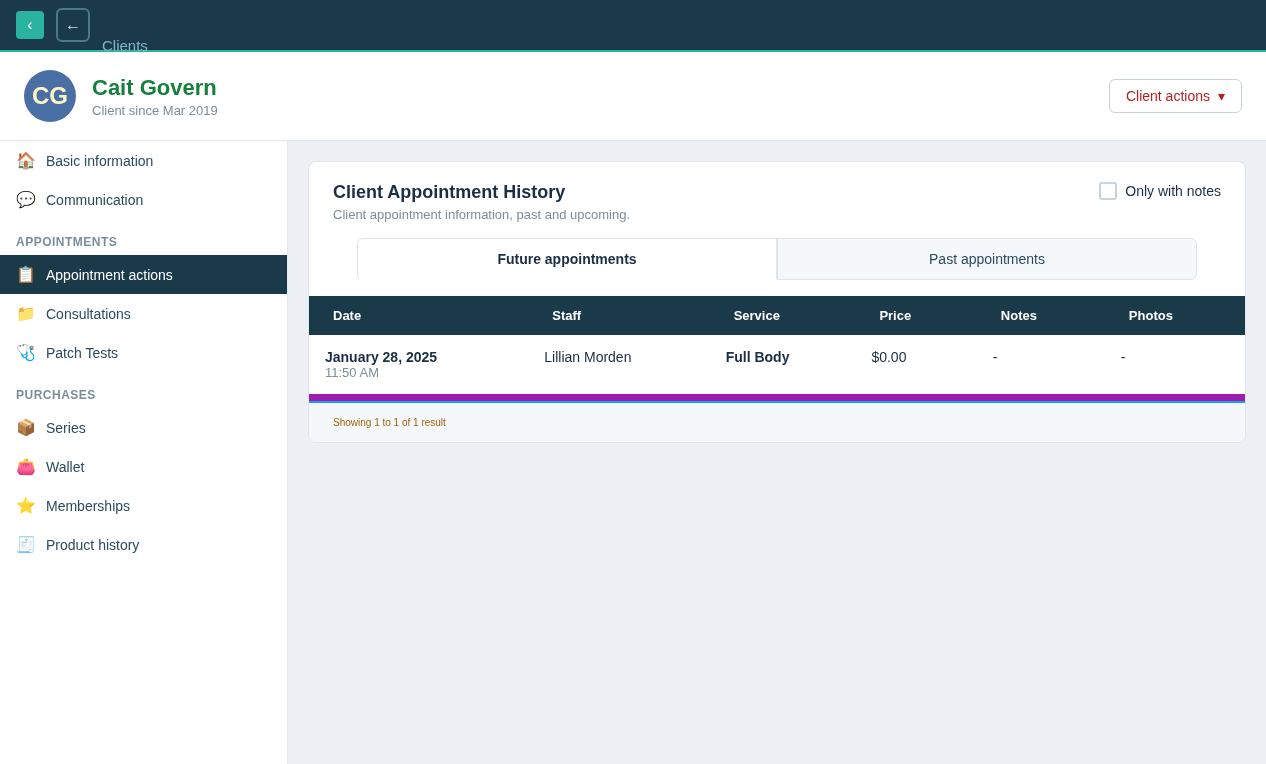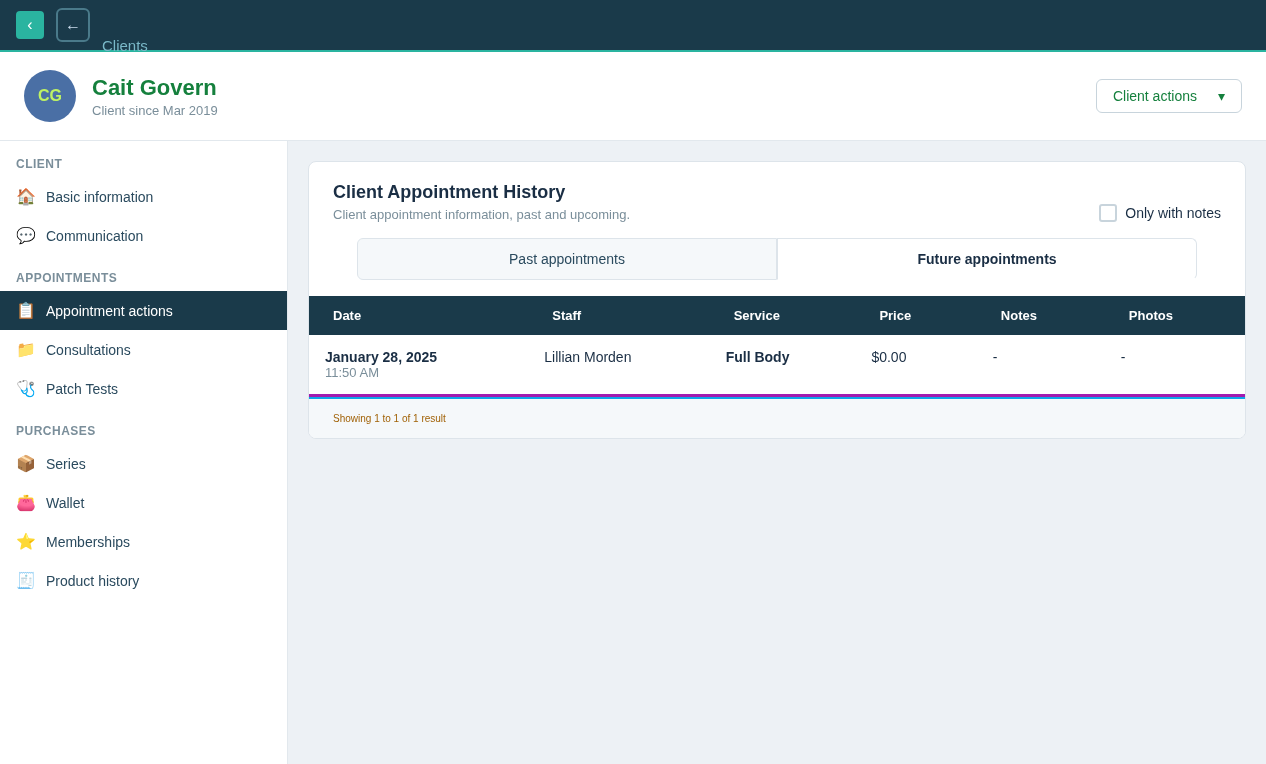--- a/index.html
+++ b/index.html
@@ -21,48 +21,48 @@
     .top-nav-title { color: #7ab8c8; font-size: 15px; font-weight: 500; margin-top: 40px; }
 
     
     .client-header {
       background: white; padding: 18px 24px; display: flex; align-items: center; justify-content: space-between;
       border-bottom: 1px solid #e2e8ed;
     }
     .client-header-left { display: flex; align-items: center; gap: 16px; }
     .avatar {
       width: 52px; height: 52px; border-radius: 50%; background: #4a6fa5;
-      display: flex; align-items: center; justify-content: center; color: #bef264; font-size: 16px; font-weight: 600;
+      display: flex; align-items: center; justify-content: center; color: #fef9c3; font-size: 24px; font-weight: 600;
     }
     .client-name { font-size: 22px; font-weight: 700; color: #15803d; }
     .client-since { color: #7a8e9a; font-size: 13px; margin-top: 2px; }
     .client-actions-btn {
       background: white; border: 1px solid #c8d4dc; border-radius: 6px;
-      padding: 8px 16px; font-size: 14px; cursor: pointer; display: flex; align-items: center; gap: 21px; color: #15803d;
+      padding: 8px 16px; font-size: 14px; cursor: pointer; display: flex; align-items: center; gap: 8px; color: #b91c1c;
     }
 
     
     .layout { display: flex; height: calc(100vh - 52px - 71px); }
 
     
     .sidebar { width: 288px; background: white; border-right: 1px solid #e2e8ed; overflow-y: auto; flex-shrink: 0; }
     .sidebar-section-label { padding: 16px 16px 6px; font-size: 12px; color: #7a8e9a; text-transform: uppercase; letter-spacing: 0.5px; font-weight: 600; }
     .sidebar-item {
       display: flex; align-items: center; gap: 10px; padding: 10px 16px; cursor: pointer;
       color: #2a4a5e; font-size: 14px; font-weight: 500; border-radius: 0;
     }
     .sidebar-item.active { background: #1a3a4a; color: white; }
     .sidebar-item .icon { font-size: 16px; width: 20px; text-align: center; }
 
     
     .main { flex: 1; overflow-y: auto; padding: 20px; background: #edf1f5; }
 
     
     .card { background: white; border-radius: 8px; border: 1px solid #dde4ea; overflow: hidden; }
-    .card-header { padding: 20px 24px 16px; display: flex; justify-content: space-between; align-items: flex-end; }
+    .card-header { padding: 20px 24px 16px; display: flex; justify-content: space-between; align-items: flex-start; }
     .card-title { font-size: 18px; font-weight: 700; color: #1a2e44; }
     .card-subtitle { font-size: 13px; color: #7a8e9a; margin-top: 4px; }
 
     .only-notes-label { display: flex; align-items: center; gap: 8px; font-size: 14px; color: #1a2e44; cursor: pointer; }
     .checkbox { width: 18px; height: 18px; border: 2px solid #c8d4dc; border-radius: 3px; background: white; cursor: pointer; }
 
     
     .tabs { display: flex; margin: 0 24px 0; border-bottom: 0; gap: 0; }
     .tab {
       flex: 1; padding: 12px 16px; text-align: center; font-size: 14px; cursor: pointer;
@@ -70,21 +70,21 @@
     }
     .tab.active { background: white; border-bottom-color: white; font-weight: 600; color: #1a2e44; }
     .tab:first-child { border-radius: 6px 0 0 6px; }
     .tab:last-child { border-radius: 0 6px 6px 0; }
 
     
     .table-wrapper { margin: 0; }
     table { width: 100%; border-collapse: collapse; }
     thead tr { background: #1a3a4a; }
     thead th { padding: 12px 24px; text-align: left; color: white; font-size: 13px; font-weight: 600; }
-    tbody tr { border-bottom: 3px solid #a21caf; padding-left: 47px; }
+    tbody tr { border-bottom: 7px solid #a21caf; padding-left: 47px; }
     tbody td { padding: 14px 16px; font-size: 14px; color: #1a2e44; vertical-align: top; }
     .date-cell .date { font-weight: 600; }
     .date-cell .time { color: #7a8e9a; font-size: 13px; }
     .service-bold { font-weight: 700; }
 
     
     .card-footer { padding: 14px 24px; background: #f5f8fa; border-top: 2px solid #0ea5e9; font-size: 10px; color: #a16207; }
   </style>
 </head>
 <body>
@@ -106,21 +106,20 @@
   <button class="client-actions-btn">
     <span>Client actions</span>
     <span>▾</span>
   </button>
 </div>
 
 <div class="layout">
 
   <nav class="sidebar">
 
-    <div class="sidebar-section-label">Client</div>
     <div class="sidebar-item">
       <span class="icon">🏠</span>
       <span>Basic information</span>
     </div>
     <div class="sidebar-item">
       <span class="icon">💬</span>
       <span>Communication</span>
     </div>
 
     <div class="sidebar-section-label">Appointments</div>
@@ -165,25 +164,25 @@
           <div class="card-subtitle">Client appointment information, past and upcoming.</div>
         </div>
         <label class="only-notes-label">
           <div class="checkbox"></div>
           <span>Only with notes</span>
         </label>
       </div>
 
       <div style="padding: 0 24px 16px;">
         <div class="tabs">
+          <div class="tab active">
+            <span>Future appointments</span>
+          </div>
           <div class="tab">
             <span>Past appointments</span>
-          </div>
-          <div class="tab active">
-            <span>Future appointments</span>
           </div>
         </div>
       </div>
 
       <div class="table-wrapper">
         <table>
           <thead>
             <tr>
               <th>Date</th>
               <th>Staff</th>

